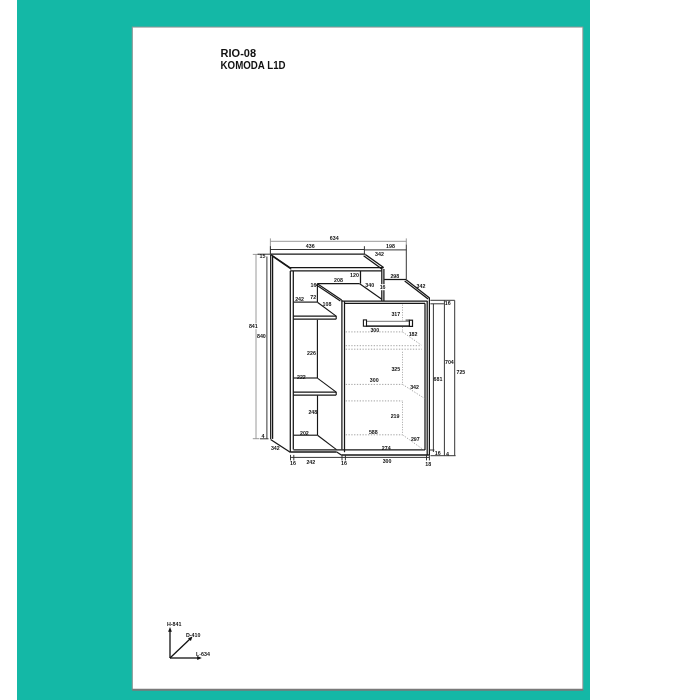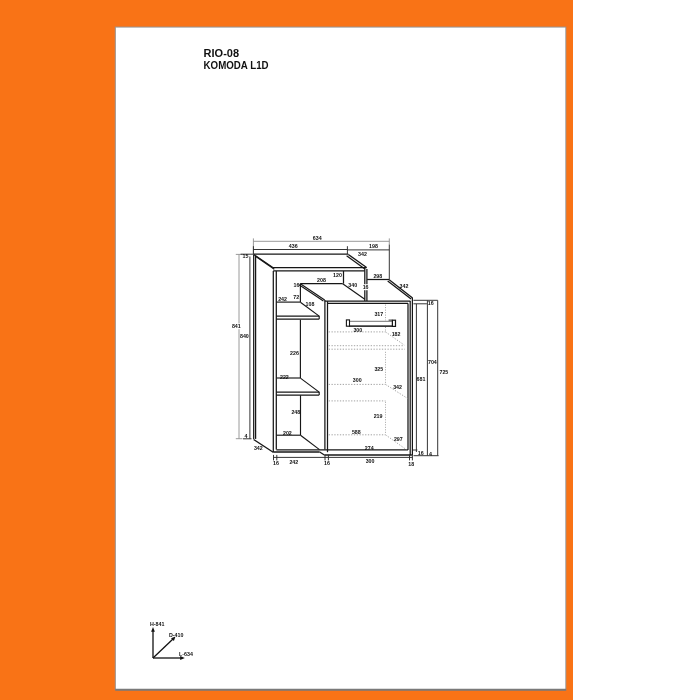--- a/index.html
+++ b/index.html
@@ -1,16 +1,16 @@
 <!DOCTYPE html>
 <html><head>
 <meta charset="utf-8">
 <style>
   html,body{margin:0;padding:0;background:#ffffff;}
-  #stage{position:relative;width:573px;height:700px;background:#f97316;overflow:hidden;}
+  #stage{position:relative;width:573px;height:700px;background:#14b8a6;overflow:hidden;margin-left:17px;}
   svg{position:absolute;left:0;top:0;}
   text{font-family:"Liberation Sans",sans-serif;}
   .lbl{font-size:5.3px;font-weight:bold;fill:#111;}
   .ttl{font-size:10.9px;font-weight:bold;fill:#111;}
 </style>
 </head>
 <body>
 <div id="stage">
 <svg width="700" height="700" viewBox="0 0 700 700">
 

